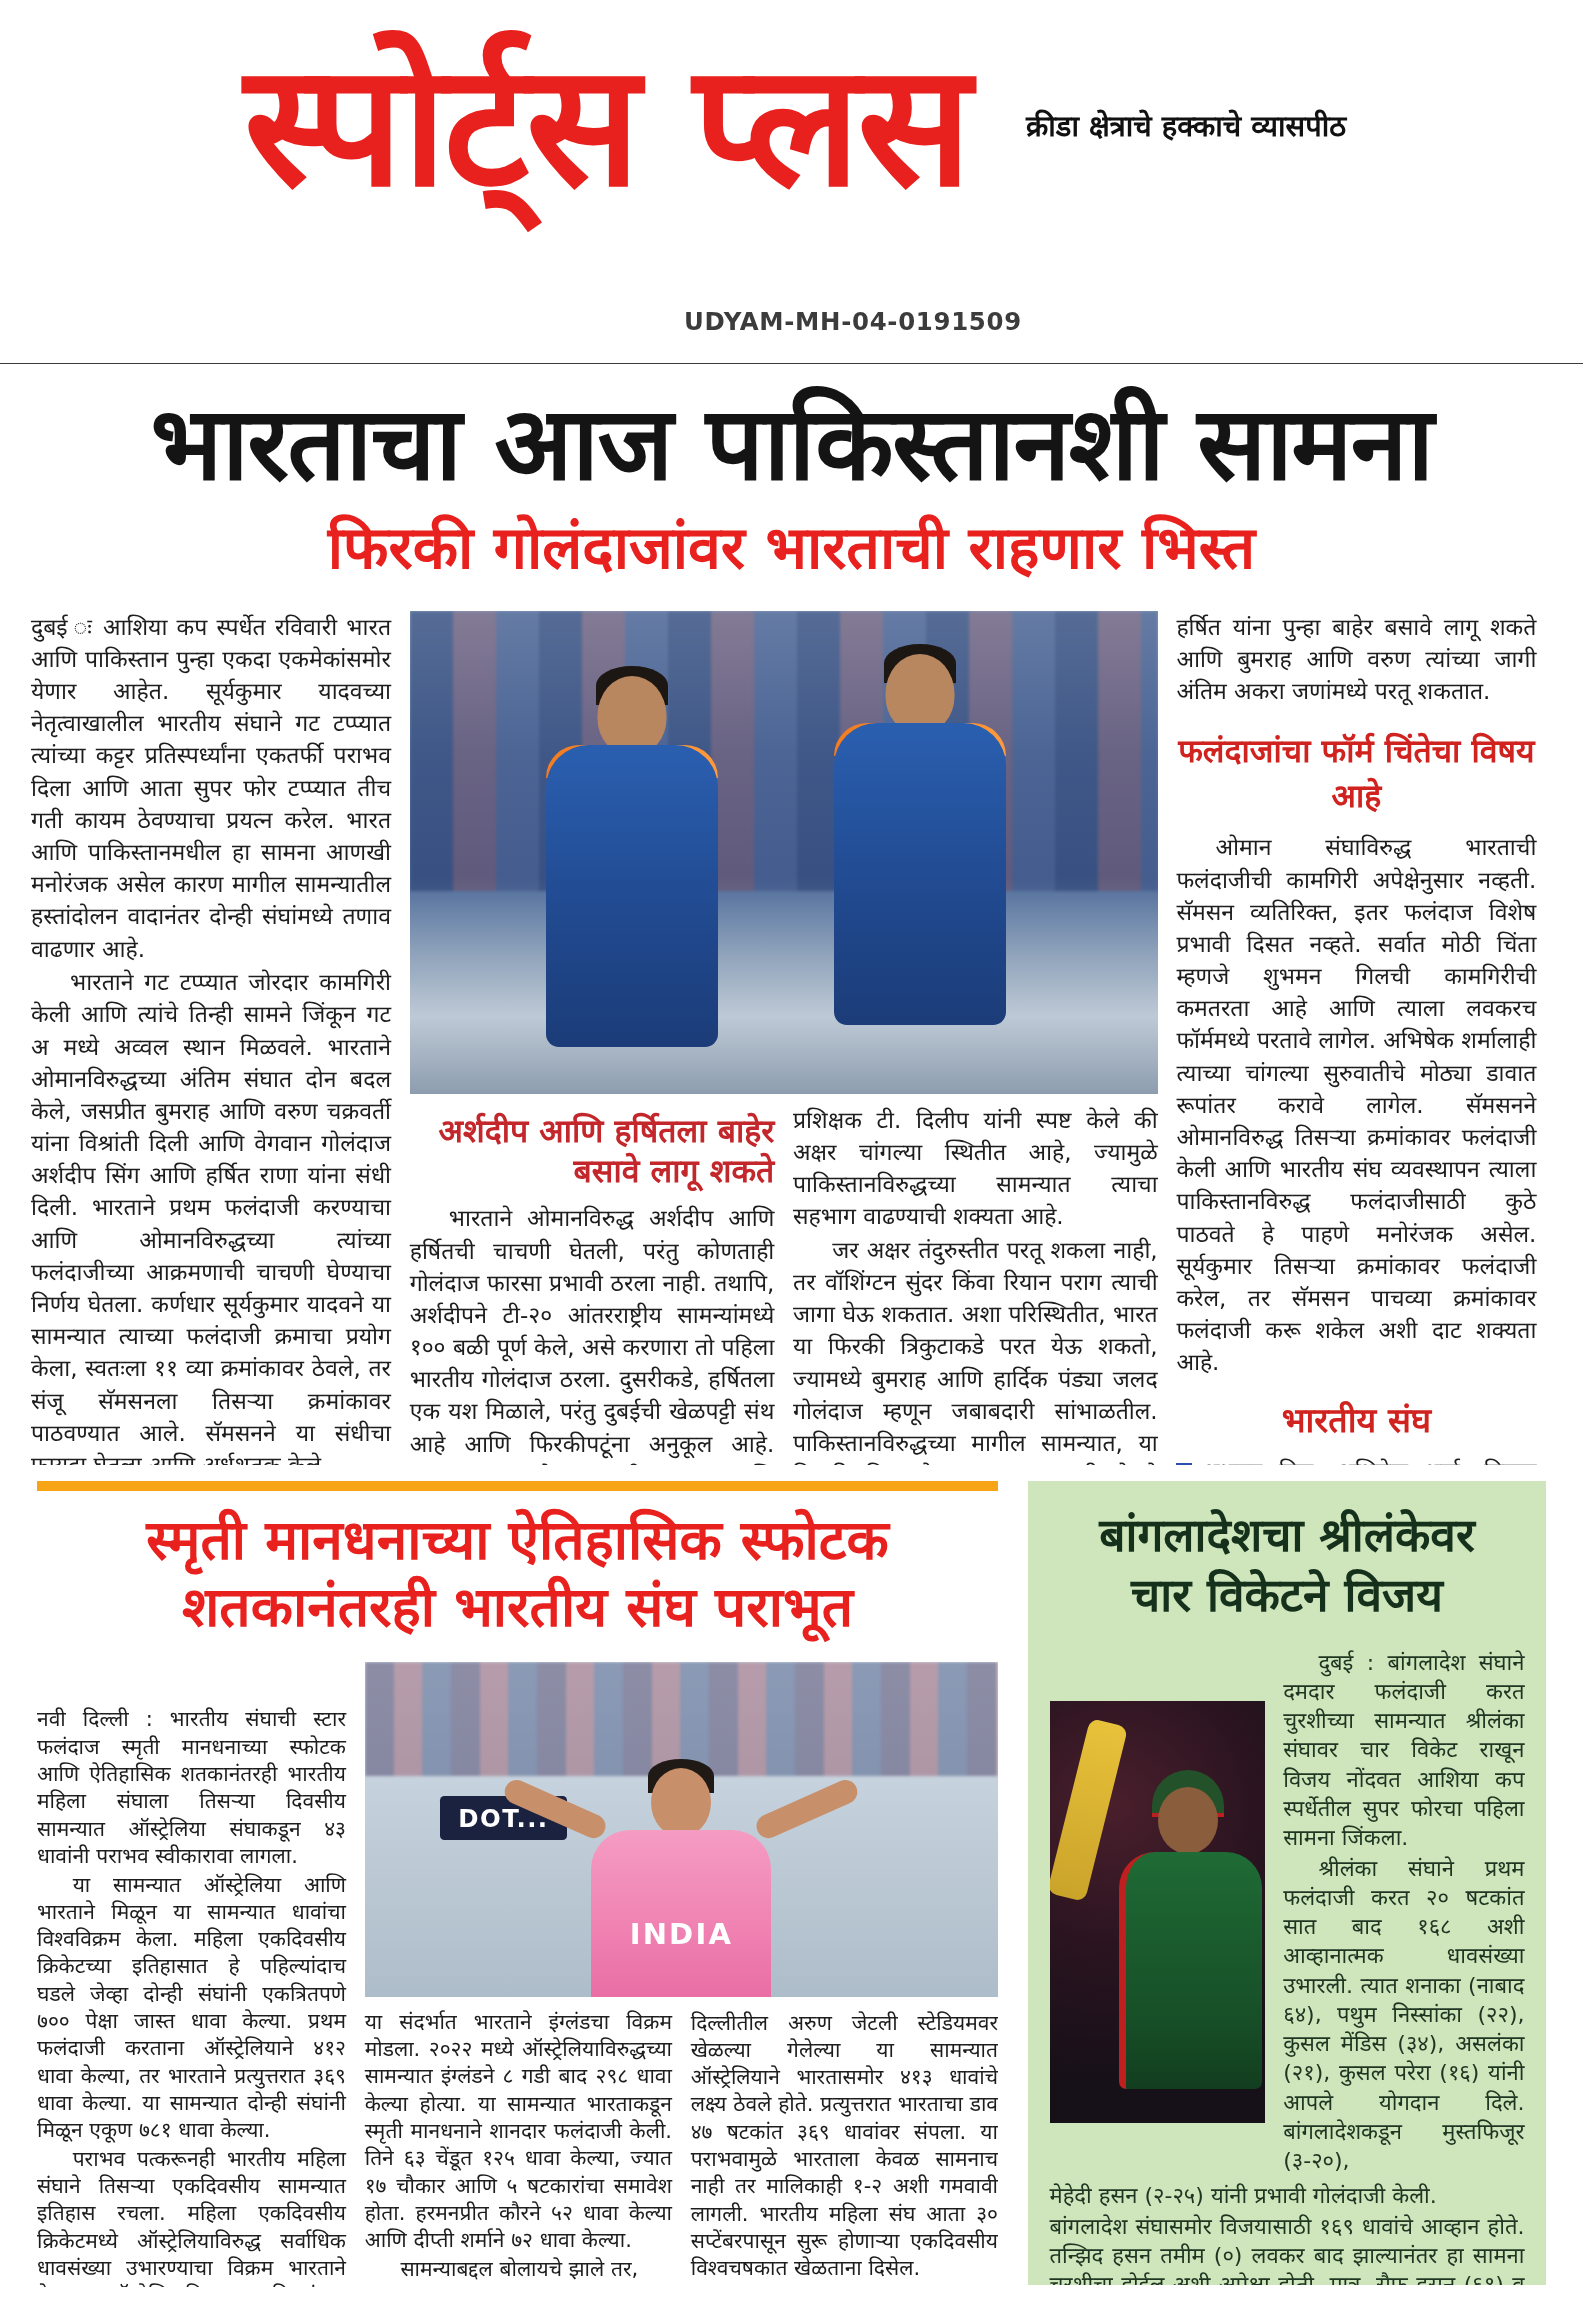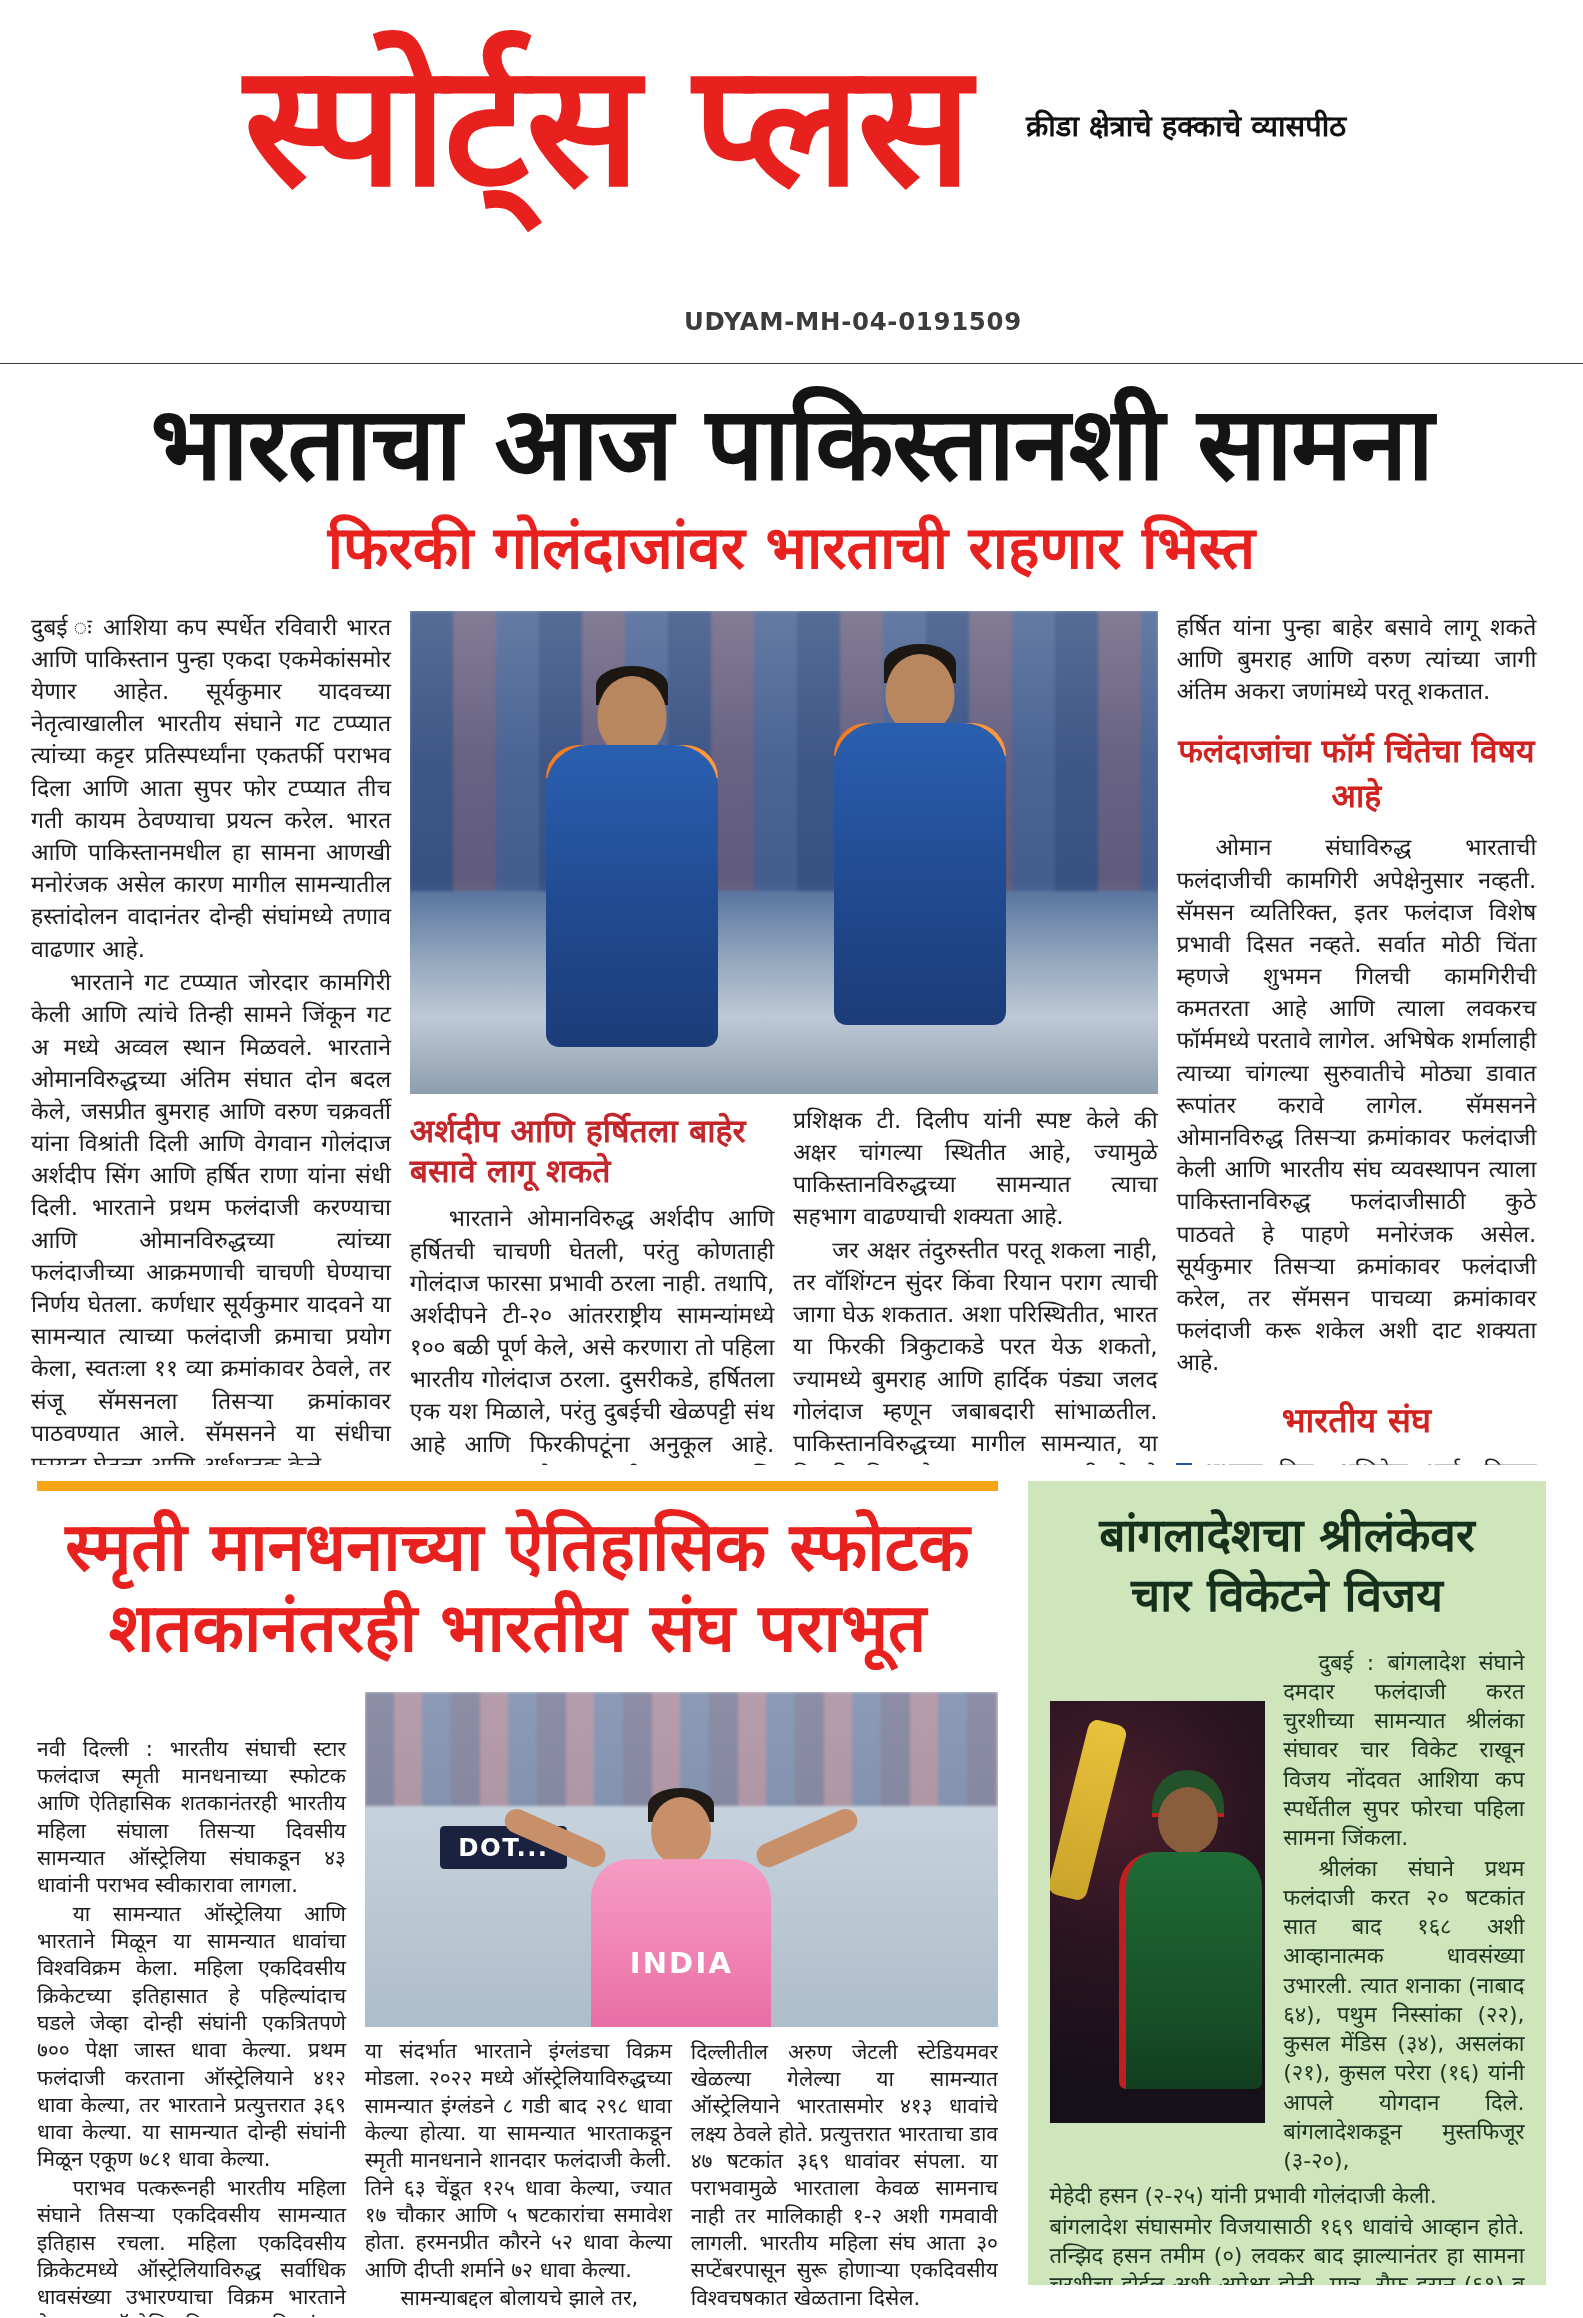--- a/index.html
+++ b/index.html
@@ -34,21 +34,21 @@
     display:flex;gap:18.7px;padding:0 31px;margin-top:30px;height:854px;overflow:hidden;
   }
   .text-col{font-size:23px;line-height:1.4;text-align:justify;}
   .text-col p{margin:0 0 1.4px 0;text-indent:1.7em;}
   .text-col p.noindent{text-indent:0;}
   .colw{flex:0 0 360px;width:360px;}
   .midwrap{flex:0 0 748px;width:748px;}
   .mid-cols{display:flex;gap:18.7px;margin-top:10px;}
   .mid-cols .col{flex:1 1 0;}
   .caption{
-    margin:7.2px 0 11.5px;text-align:left;font-size:32px;line-height:1.25;
+    margin:7.2px 0 11.5px;text-align:right;font-size:32px;line-height:1.25;
     font-weight:bold;color:#c4272b;
   }
   .sec-head{margin:21.5px 0 13px;text-align:center;font-size:32px;font-weight:bold;color:#d0231f;}
   .team-head{margin:18.7px 0 10px;text-align:center;font-size:34px;font-weight:bold;color:#d0231f;}
   .bullet-row{display:flex;gap:11.5px;margin:0 0 7.2px 0;}
   .bullet-row p{margin:0;text-indent:0;flex:1;}
   .sq{width:16px;height:16px;flex:0 0 auto;margin-top:8.6px;}
   .sq.blue{background:#2b4fae;}
   
   .photo{position:relative;overflow:hidden;}
@@ -86,21 +86,21 @@
   .photo-bd .bat{position:absolute;left:18.7px;top:18.7px;width:39px;height:180px;background:linear-gradient(180deg,#e8c23a,#caa32a);
     border-radius:10px;transform:rotate(14deg);}
   .photo-bd .head{position:absolute;left:108px;top:86px;width:60px;height:67px;border-radius:50%;background:#8a5d3c;}
   .photo-bd .helmet{position:absolute;left:102px;top:69px;width:72px;height:43px;border-radius:36px 36px 0 0;background:#23512a;border-bottom:4.3px solid #c01f1f;}
   .photo-bd .torso{position:absolute;left:69px;top:151px;width:136px;height:237px;border-radius:36px 36px 7.2px 7.2px;
     background:linear-gradient(180deg,#1f6b35 0%,#174f27 70%,#123e1f 100%);border-left:7.2px solid #c01f1f;}
   
   .bottom{display:flex;gap:30px;padding:0 37px;margin-top:16px;}
   .story2{flex:0 0 961px;width:961px;}
   .orange-bar{height:10px;background:#f7a516;margin-bottom:16px;}
-  .s2-head{margin:0;text-align:center;font-size:67px;line-height:1.22;font-weight:bold;color:#e8211e;}
+  .s2-head{margin:0;text-align:center;font-size:55px;line-height:1.22;font-weight:bold;color:#e8211e;}
   .s2-cols{display:flex;gap:18.7px;margin-top:21.5px;height:625px;overflow:hidden;}
   .s2-cols .text-col{font-size:21px;line-height:1.3;}
   .s2-c1{flex:0 0 309px;width:309px;margin-top:44px;}
   .s2-right{flex:1 1 auto;}
   .s2-right-cols{display:flex;gap:18.7px;margin-top:11.5px;align-items:center;}
   .s2-right-cols .col{flex:1 1 0;}
   .story3{
     flex:1 1 auto;background:#cfe5bc;padding:21.5px 21.5px 18.7px;height:764px;overflow:hidden;
   }
   .s3-head{margin:4.3px 0 0;text-align:center;font-size:46px;line-height:1.3;font-weight:bold;color:#15311b;}

